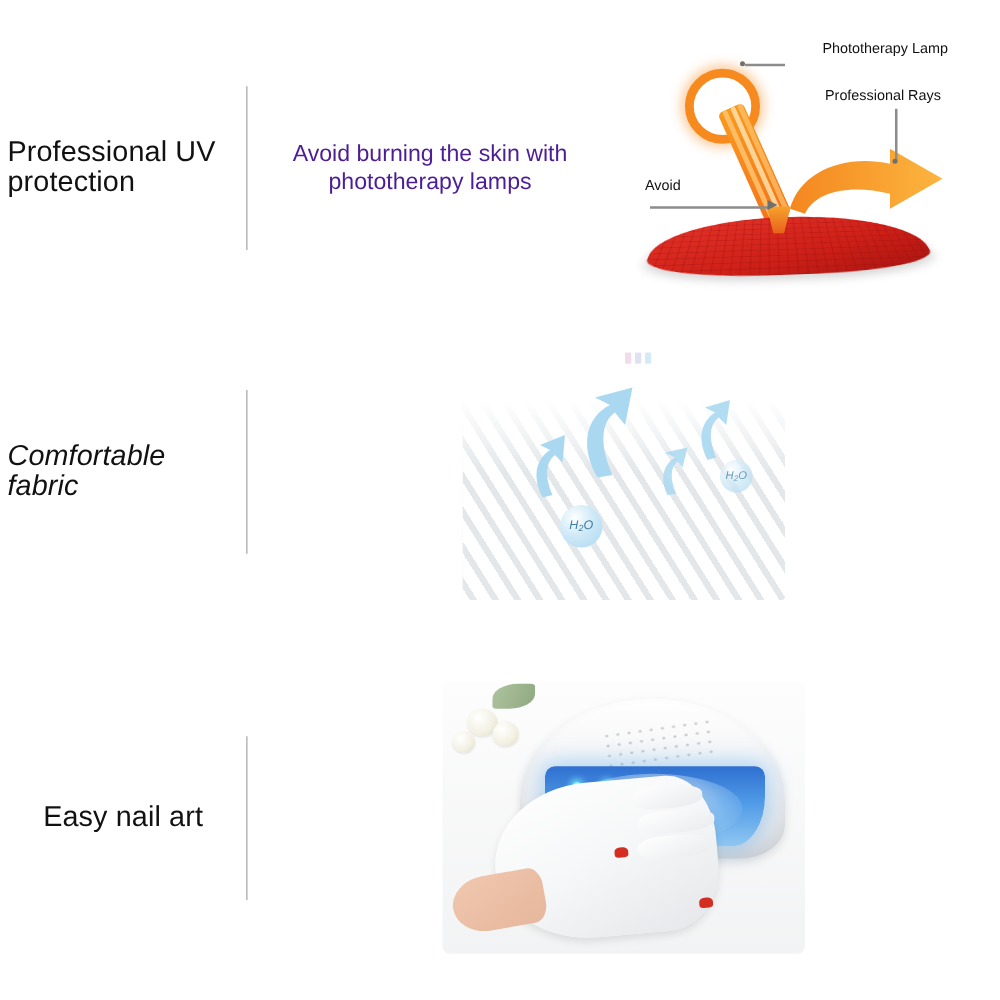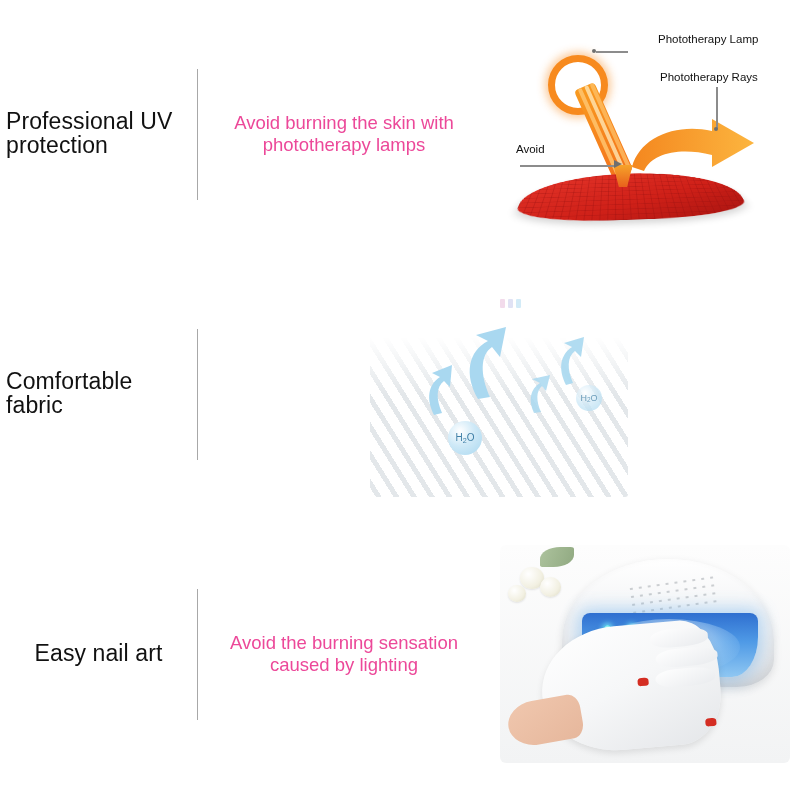--- a/index.html
+++ b/index.html
@@ -17,21 +17,21 @@
   }
 
   .feature-row {
     position: absolute;
     left: 0;
     width: 800px;
     display: flex;
     align-items: center;
   }
   #row-0 { top: 18px;  height: 232px; }
-  #row-1 { top: 278px; height: 232px; }
+  #row-1 { top: 261px; height: 232px; font-style: italic; }
   #row-2 { top: 538px; height: 232px; }
 
   .heading-cell {
     width: 197px;
     display: flex;
     align-items: center;
     justify-content: center;
     height: 100%;
   }
   .heading-text {
@@ -55,21 +55,21 @@
     width: 292px;
     display: flex;
     align-items: center;
     justify-content: center;
     height: 100%;
   }
   .desc-text {
     font-size: 18.5px;
     line-height: 1.18;
     text-align: center;
-    color: #ec4899;
+    color: #4c1d95;
     font-weight: 400;
     padding: 0 10px;
   }
 
   .media-cell {
     flex: 1 1 auto;
     height: 100%;
     display: flex;
     align-items: center;
     justify-content: center;
@@ -413,21 +413,21 @@
       </div>
 
       <span class="leader leader-lamp"></span>
       <span class="leader-dot dot-lamp"></span>
       <span class="leader leader-uv"></span>
       <span class="leader-dot dot-uv"></span>
       <span class="leader leader-fabric"></span>
       <span class="arrowhead-fabric"></span>
 
       <div class="illus-label label-lamp">Phototherapy Lamp</div>
-      <div class="illus-label label-uv">Phototherapy Rays</div>
+      <div class="illus-label label-uv">Professional Rays</div>
       <div class="illus-label label-fabric">Avoid</div>
     </div>
   </div>
 </div>
 
 <div class="feature-row" id="row-1">
 
   <div class="heading-cell">
     <div class="heading-text">Comfortable fabric</div>
   </div>
@@ -479,23 +479,20 @@
 </div>
 
 <div class="feature-row" id="row-2">
 
   <div class="heading-cell">
     <div class="heading-text">Easy nail art</div>
   </div>
 
   <div class="divider"></div>
 
-  <div class="desc-cell">
-    <div class="desc-text">Avoid the burning sensation caused by lighting</div>
-  </div>
 
   <div class="media-cell">
     <div class="illus-photo">
 
       <div class="photo-leaf"></div>
       <div class="photo-flowers">
         <span></span>
         <span></span>
         <span></span>
       </div>

